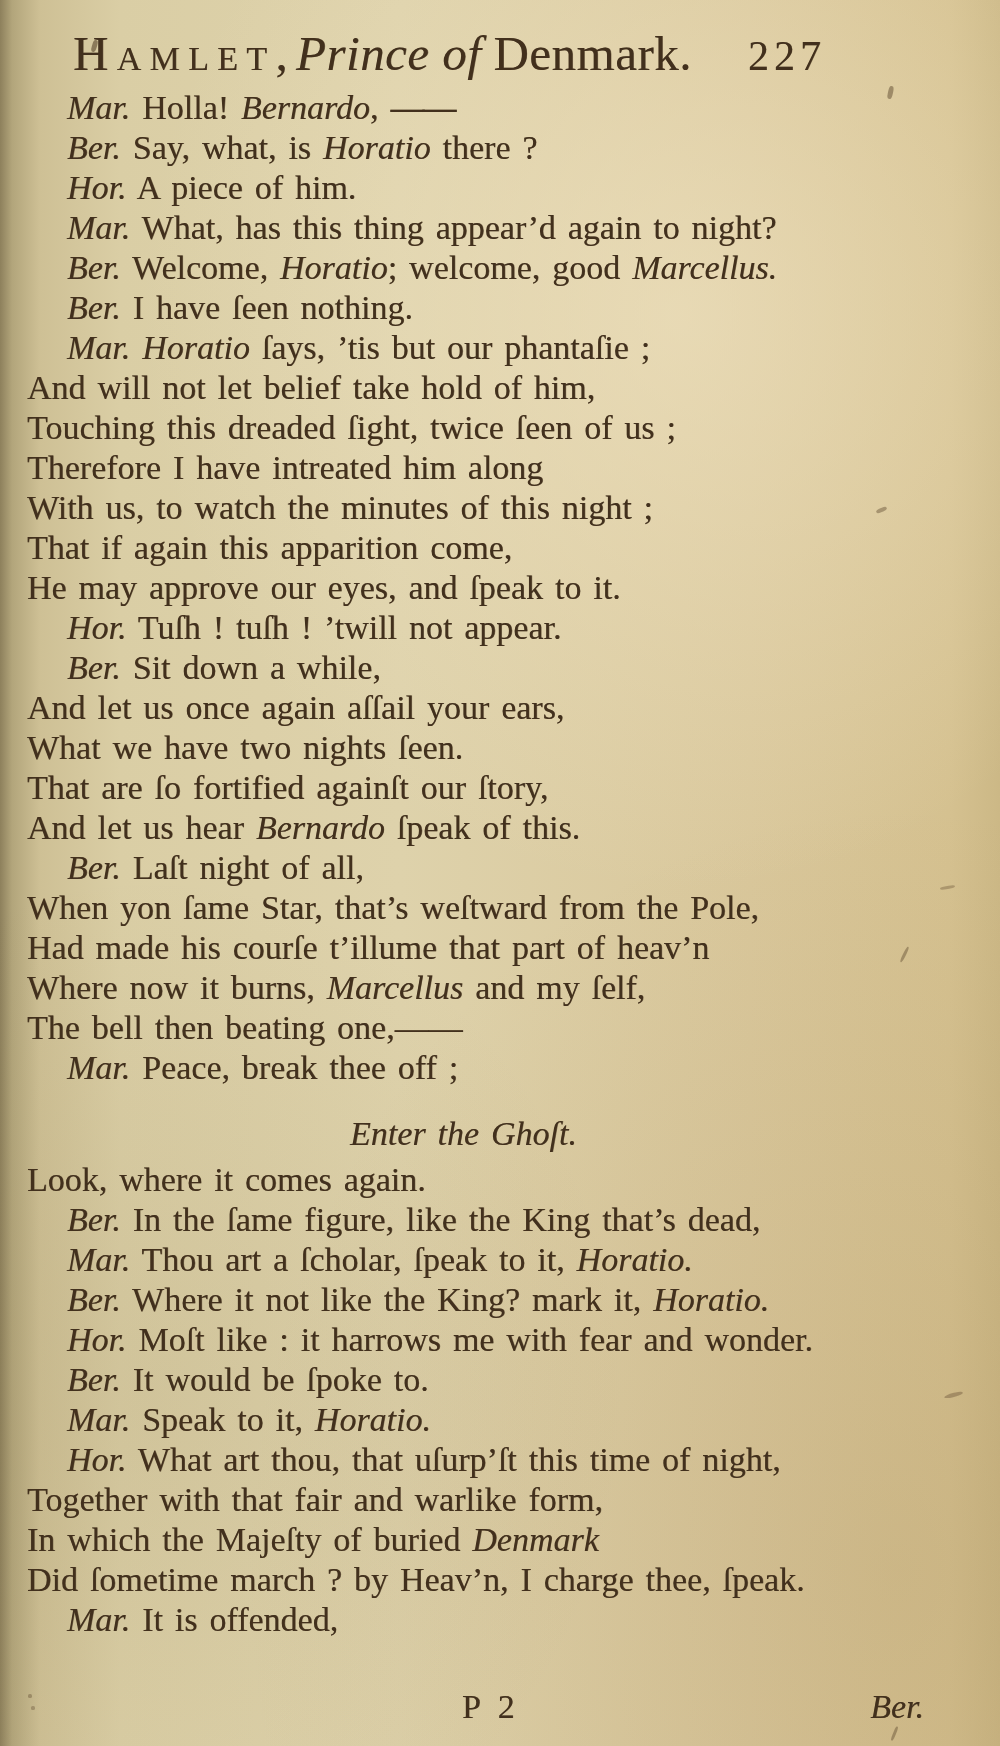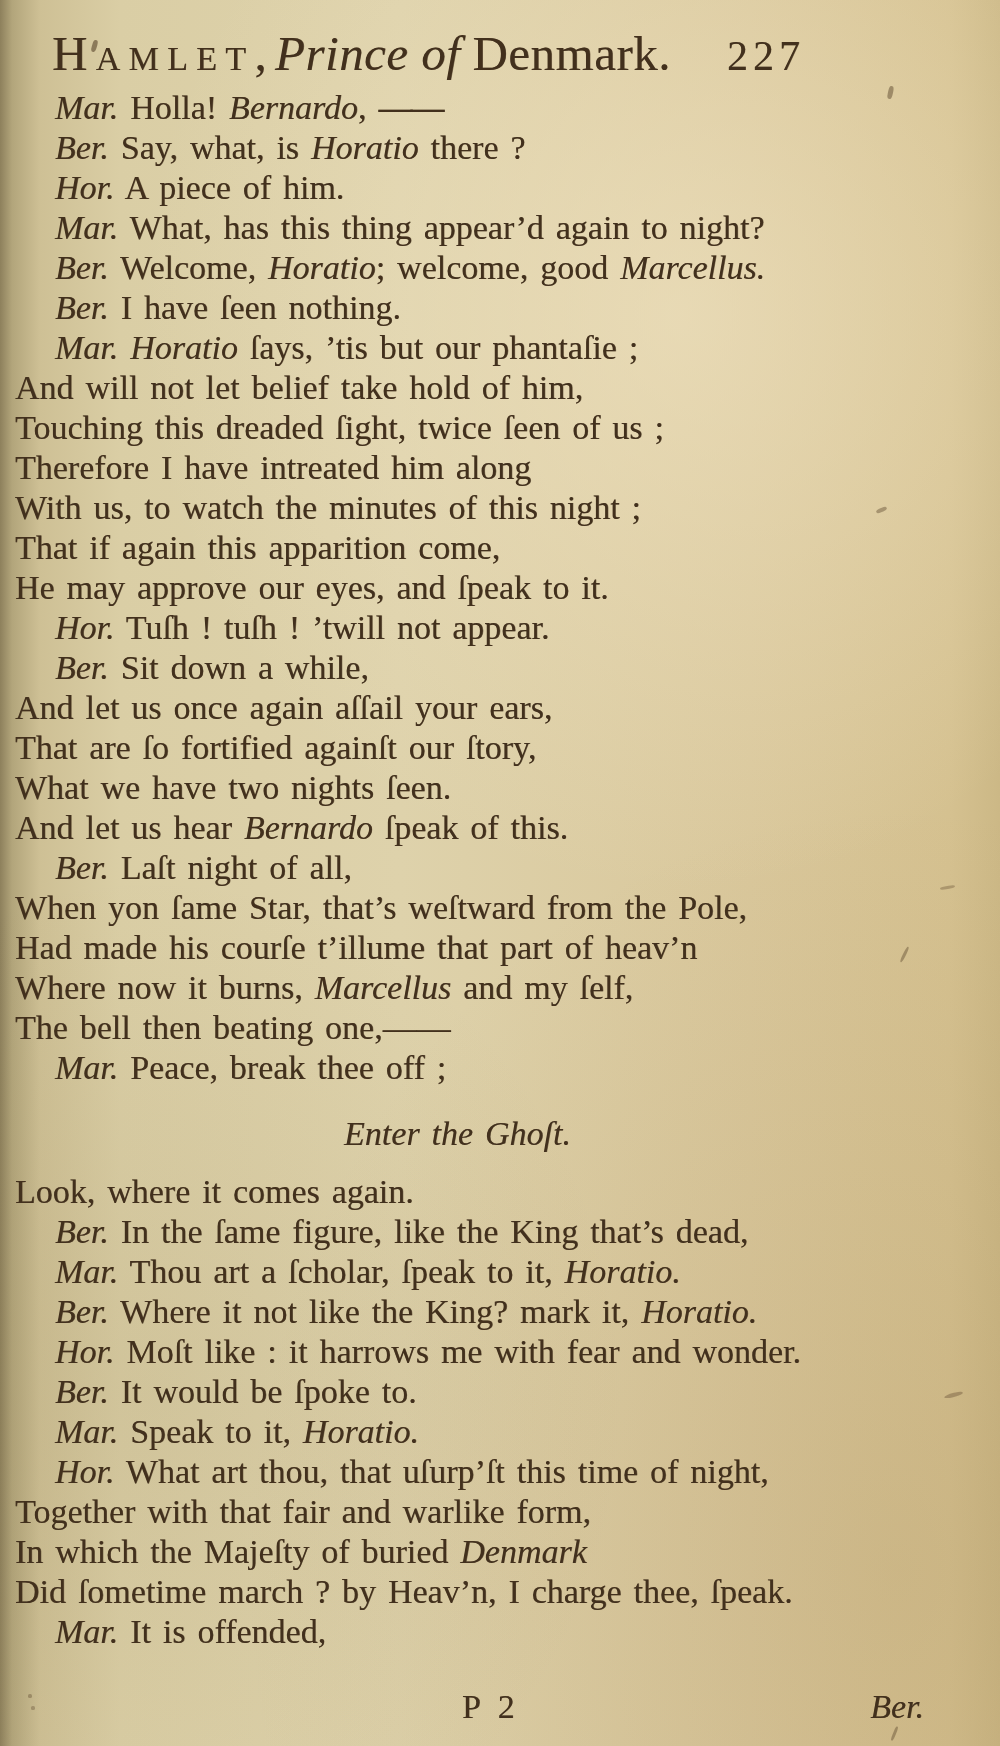--- a/index.html
+++ b/index.html
@@ -17,45 +17,45 @@
       radial-gradient(80% 50% at 15% 80%, rgba(120,100,55,0.10) 0%, rgba(120,100,55,0) 60%),
       linear-gradient(90deg, #8d805c 0%, #b2a57b 1.2%, #cec095 4%, #dacea5 12%, #ded2ab 40%, #d9c79b 75%, #d5c190 95%, #ccb886 100%);
     color: #42301d;
   }
   .ink { text-shadow: 0.4px 0.4px 0.5px rgba(62,43,24,0.55); }
 
   
   .header {
     position: absolute; top: 26px; left: 0; width: 1000px;
     display: flex; align-items: baseline;
-    padding-left: 52px; box-sizing: border-box;
+    padding-left: 73px; box-sizing: border-box;
     font-size: 49px; line-height: 56px; letter-spacing: 0.01em;
   }
   .hcaps { font-variant: small-caps; letter-spacing: 0.17em; }
   .hital { font-style: italic; }
   .hrom  { margin-left: 12px; }
   .pagenum { margin-left: 56px; font-size: 42px; letter-spacing: 0.12em; }
 
   
   .text-block {
     position: absolute; top: 88px; left: 0;
     width: 1000px; box-sizing: border-box;
-    padding: 0 100px 0 15px;
+    padding: 0 100px 0 27px;
   }
   .line {
     margin: 0; font-size: 34px; line-height: 40px;
     white-space: pre-wrap; word-spacing: 0.10em;
   }
   .line.indent { padding-left: 40px; }
   .it { font-style: italic; }
   .rm { font-style: normal; }
   .bd { font-weight: bold; letter-spacing: -2px; }
   .stage {
     text-align: center; font-style: italic;
-    margin-top: 26px; margin-bottom: 18px;
+    margin-top: 26px; margin-bottom: 6px;
   }
 
   
   .footer { position: absolute; top: 1688px; left: 0; width: 1000px; font-size: 34px; }
   .sig   { position: absolute; left: 462px; letter-spacing: 0.14em; }
   .catch { position: absolute; right: 76px; font-style: italic; }
 
   
   .speck { position: absolute; background: rgba(78,56,33,0.55); border-radius: 40%; }
   .spk-header-tick   { left: 92px;  top: 40px;   width: 5px;  height: 12px; transform: rotate(16deg); }
@@ -89,22 +89,22 @@
       <p class="line indent"><span class="it">Mar.</span><span class="rm"> </span><span class="it">Horatio</span><span class="rm"> ſays, ’tis but our phantaſie ;</span></p>
       <p class="line"><span class="rm">And will not let belief take hold of him,</span></p>
       <p class="line"><span class="rm">Touching this dreaded ſight, twice ſeen of us ;</span></p>
       <p class="line"><span class="rm">Therefore I have intreated him along</span></p>
       <p class="line"><span class="rm">With us, to watch the minutes of this night ;</span></p>
       <p class="line"><span class="rm">That if again this apparition come,</span></p>
       <p class="line"><span class="rm">He may approve our eyes, and ſpeak to it.</span></p>
       <p class="line indent"><span class="it">Hor.</span><span class="rm"> Tuſh ! tuſh ! ’twill not appear.</span></p>
       <p class="line indent"><span class="it">Ber.</span><span class="rm"> Sit down a while,</span></p>
       <p class="line"><span class="rm">And let us once again aſſail your ears,</span></p>
+      <p class="line"><span class="rm">What we have two nights ſeen.</span></p>
       <p class="line"><span class="rm">That are ſo fortified againſt our ſtory,</span></p>
-      <p class="line"><span class="rm">What we have two nights ſeen.</span></p>
       <p class="line"><span class="rm">And let us hear </span><span class="it">Bernardo</span><span class="rm"> ſpeak of this.</span></p>
       <p class="line indent"><span class="it">Ber.</span><span class="rm"> Laſt night of all,</span></p>
       <p class="line"><span class="rm">When yon ſame Star, that’s weſtward from the Pole,</span></p>
       <p class="line"><span class="rm">Had made his courſe t’illume that part of heav’n</span></p>
       <p class="line"><span class="rm">Where now it burns, </span><span class="it">Marcellus</span><span class="rm"> and my ſelf,</span></p>
       <p class="line"><span class="rm">The bell then beating one,</span><span class="rm">——</span></p>
       <p class="line indent"><span class="it">Mar.</span><span class="rm"> Peace, break thee off ;</span></p>
       <p class="line stage">Enter the Ghoſt.</p>
       <p class="line"><span class="rm">Look, where it comes again.</span></p>
       <p class="line indent"><span class="it">Ber.</span><span class="rm"> In the ſame figure, like the King that’s dead,</span></p>

